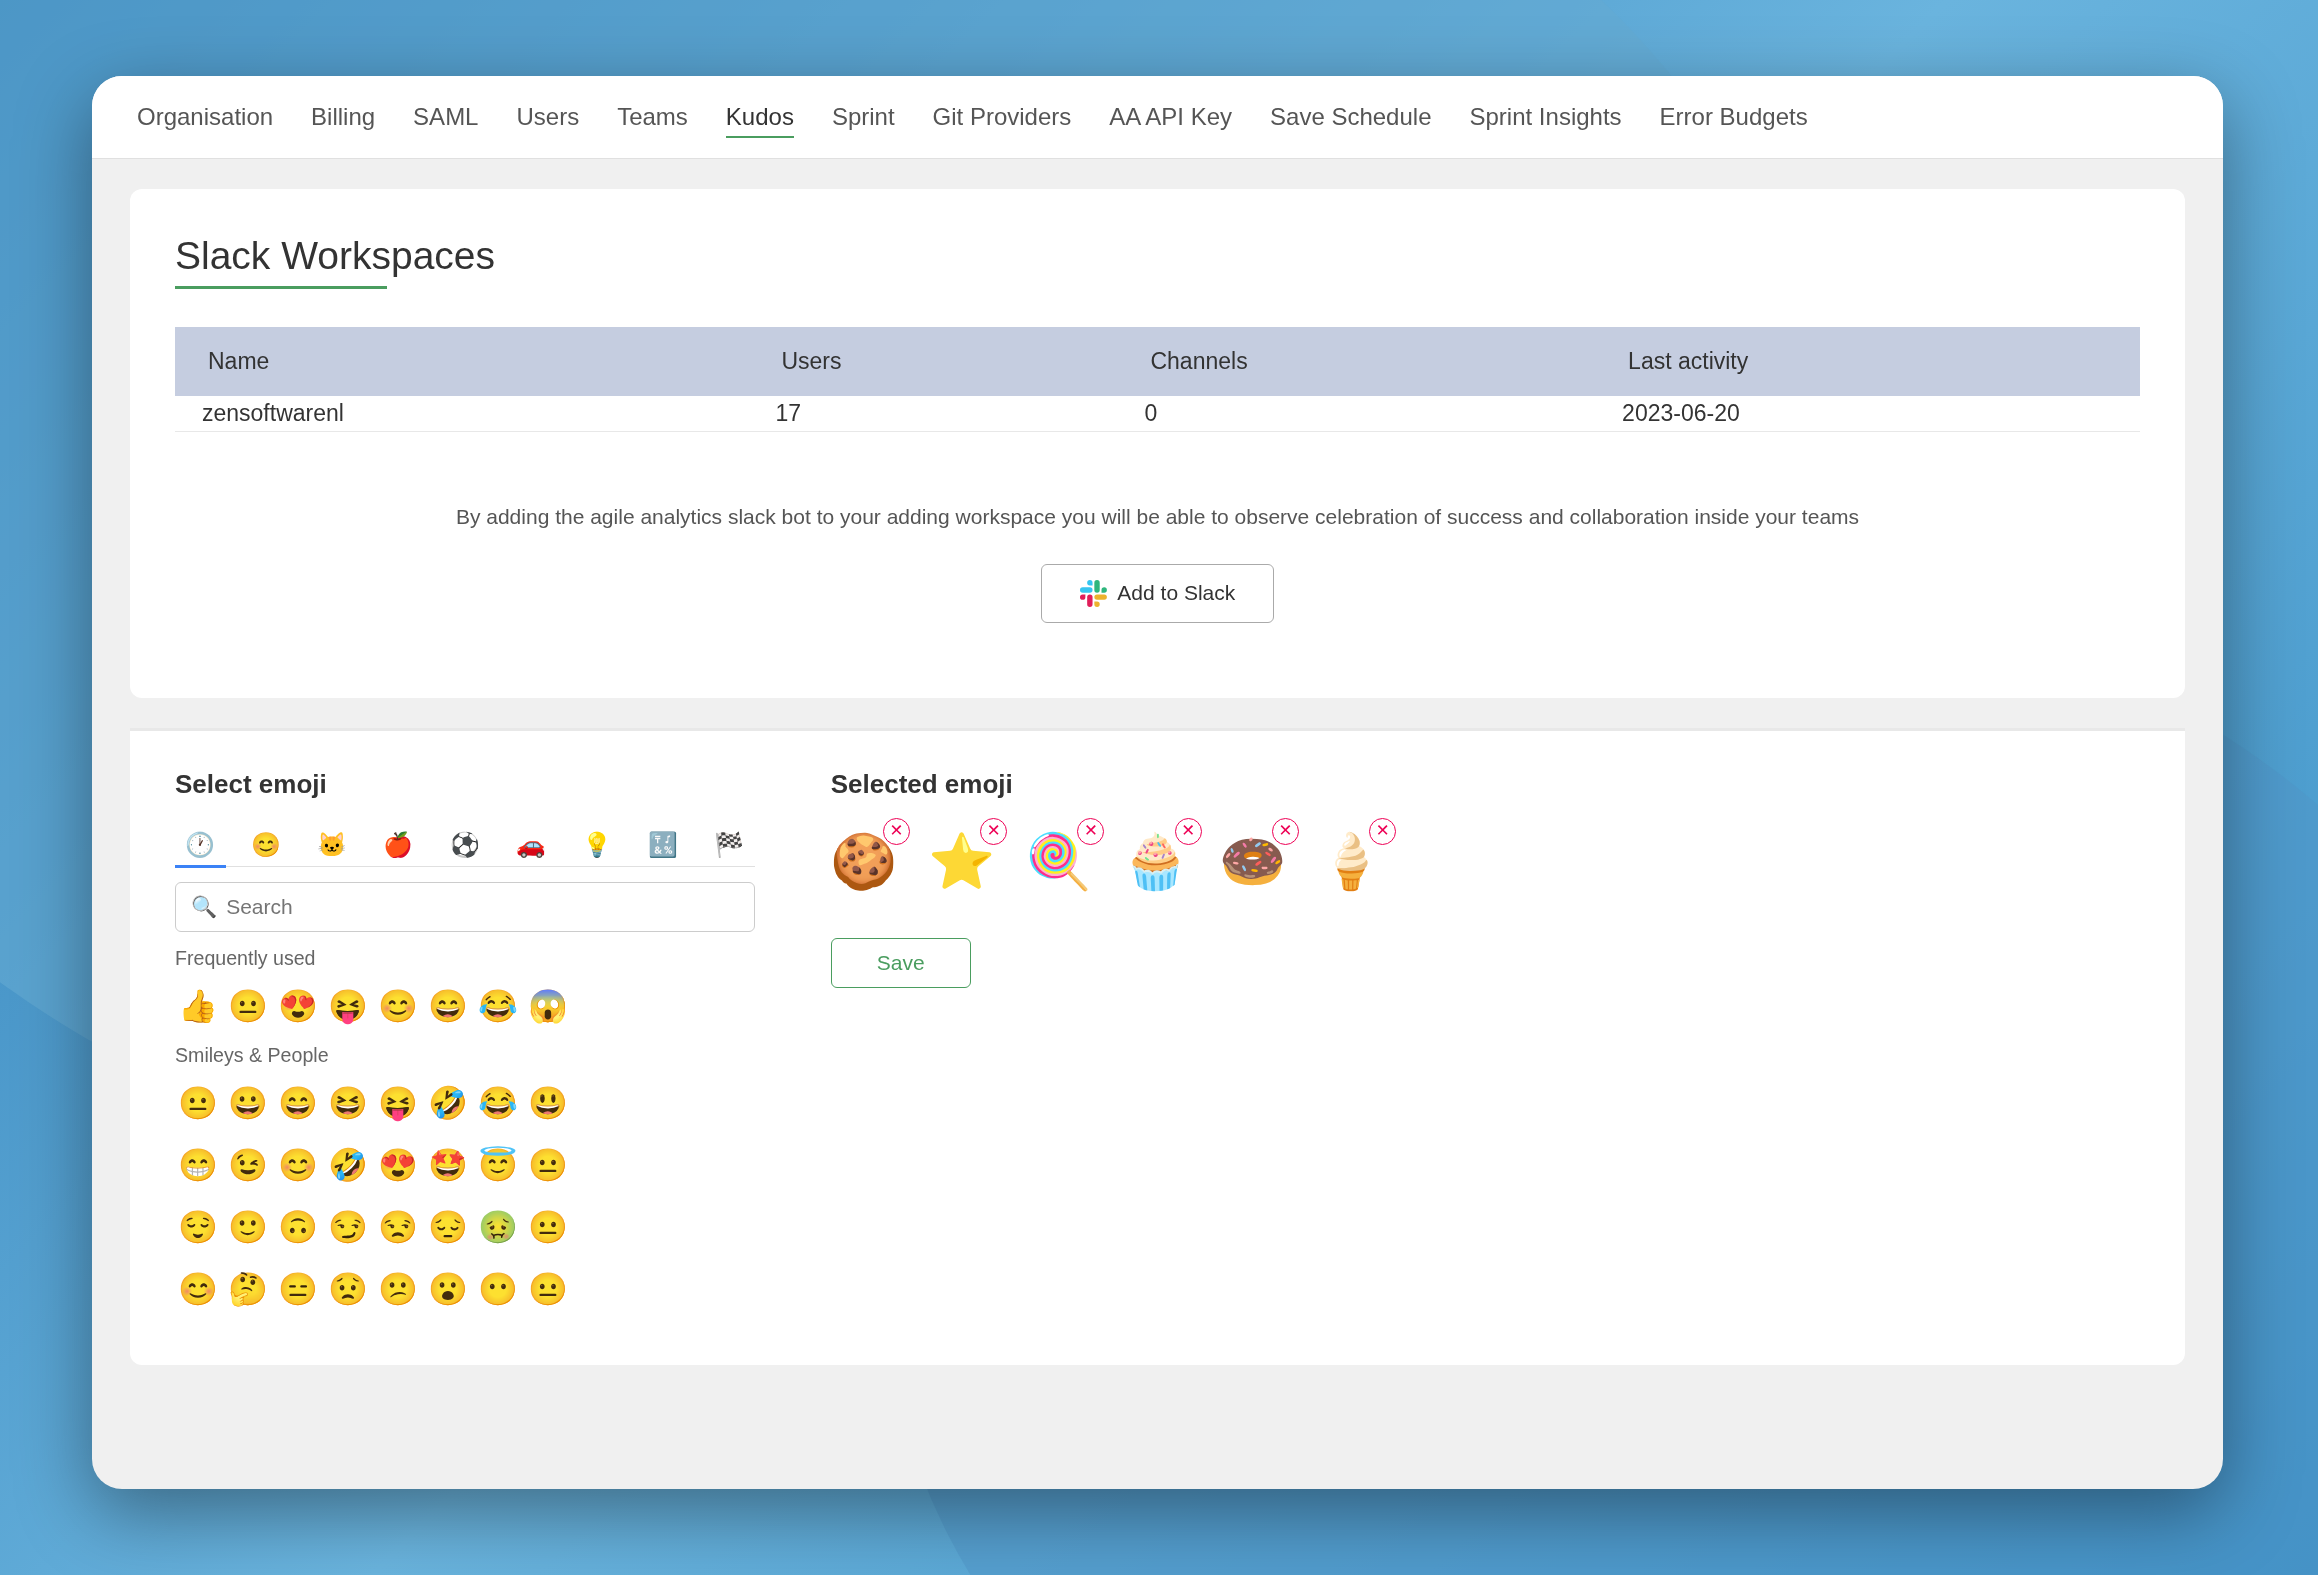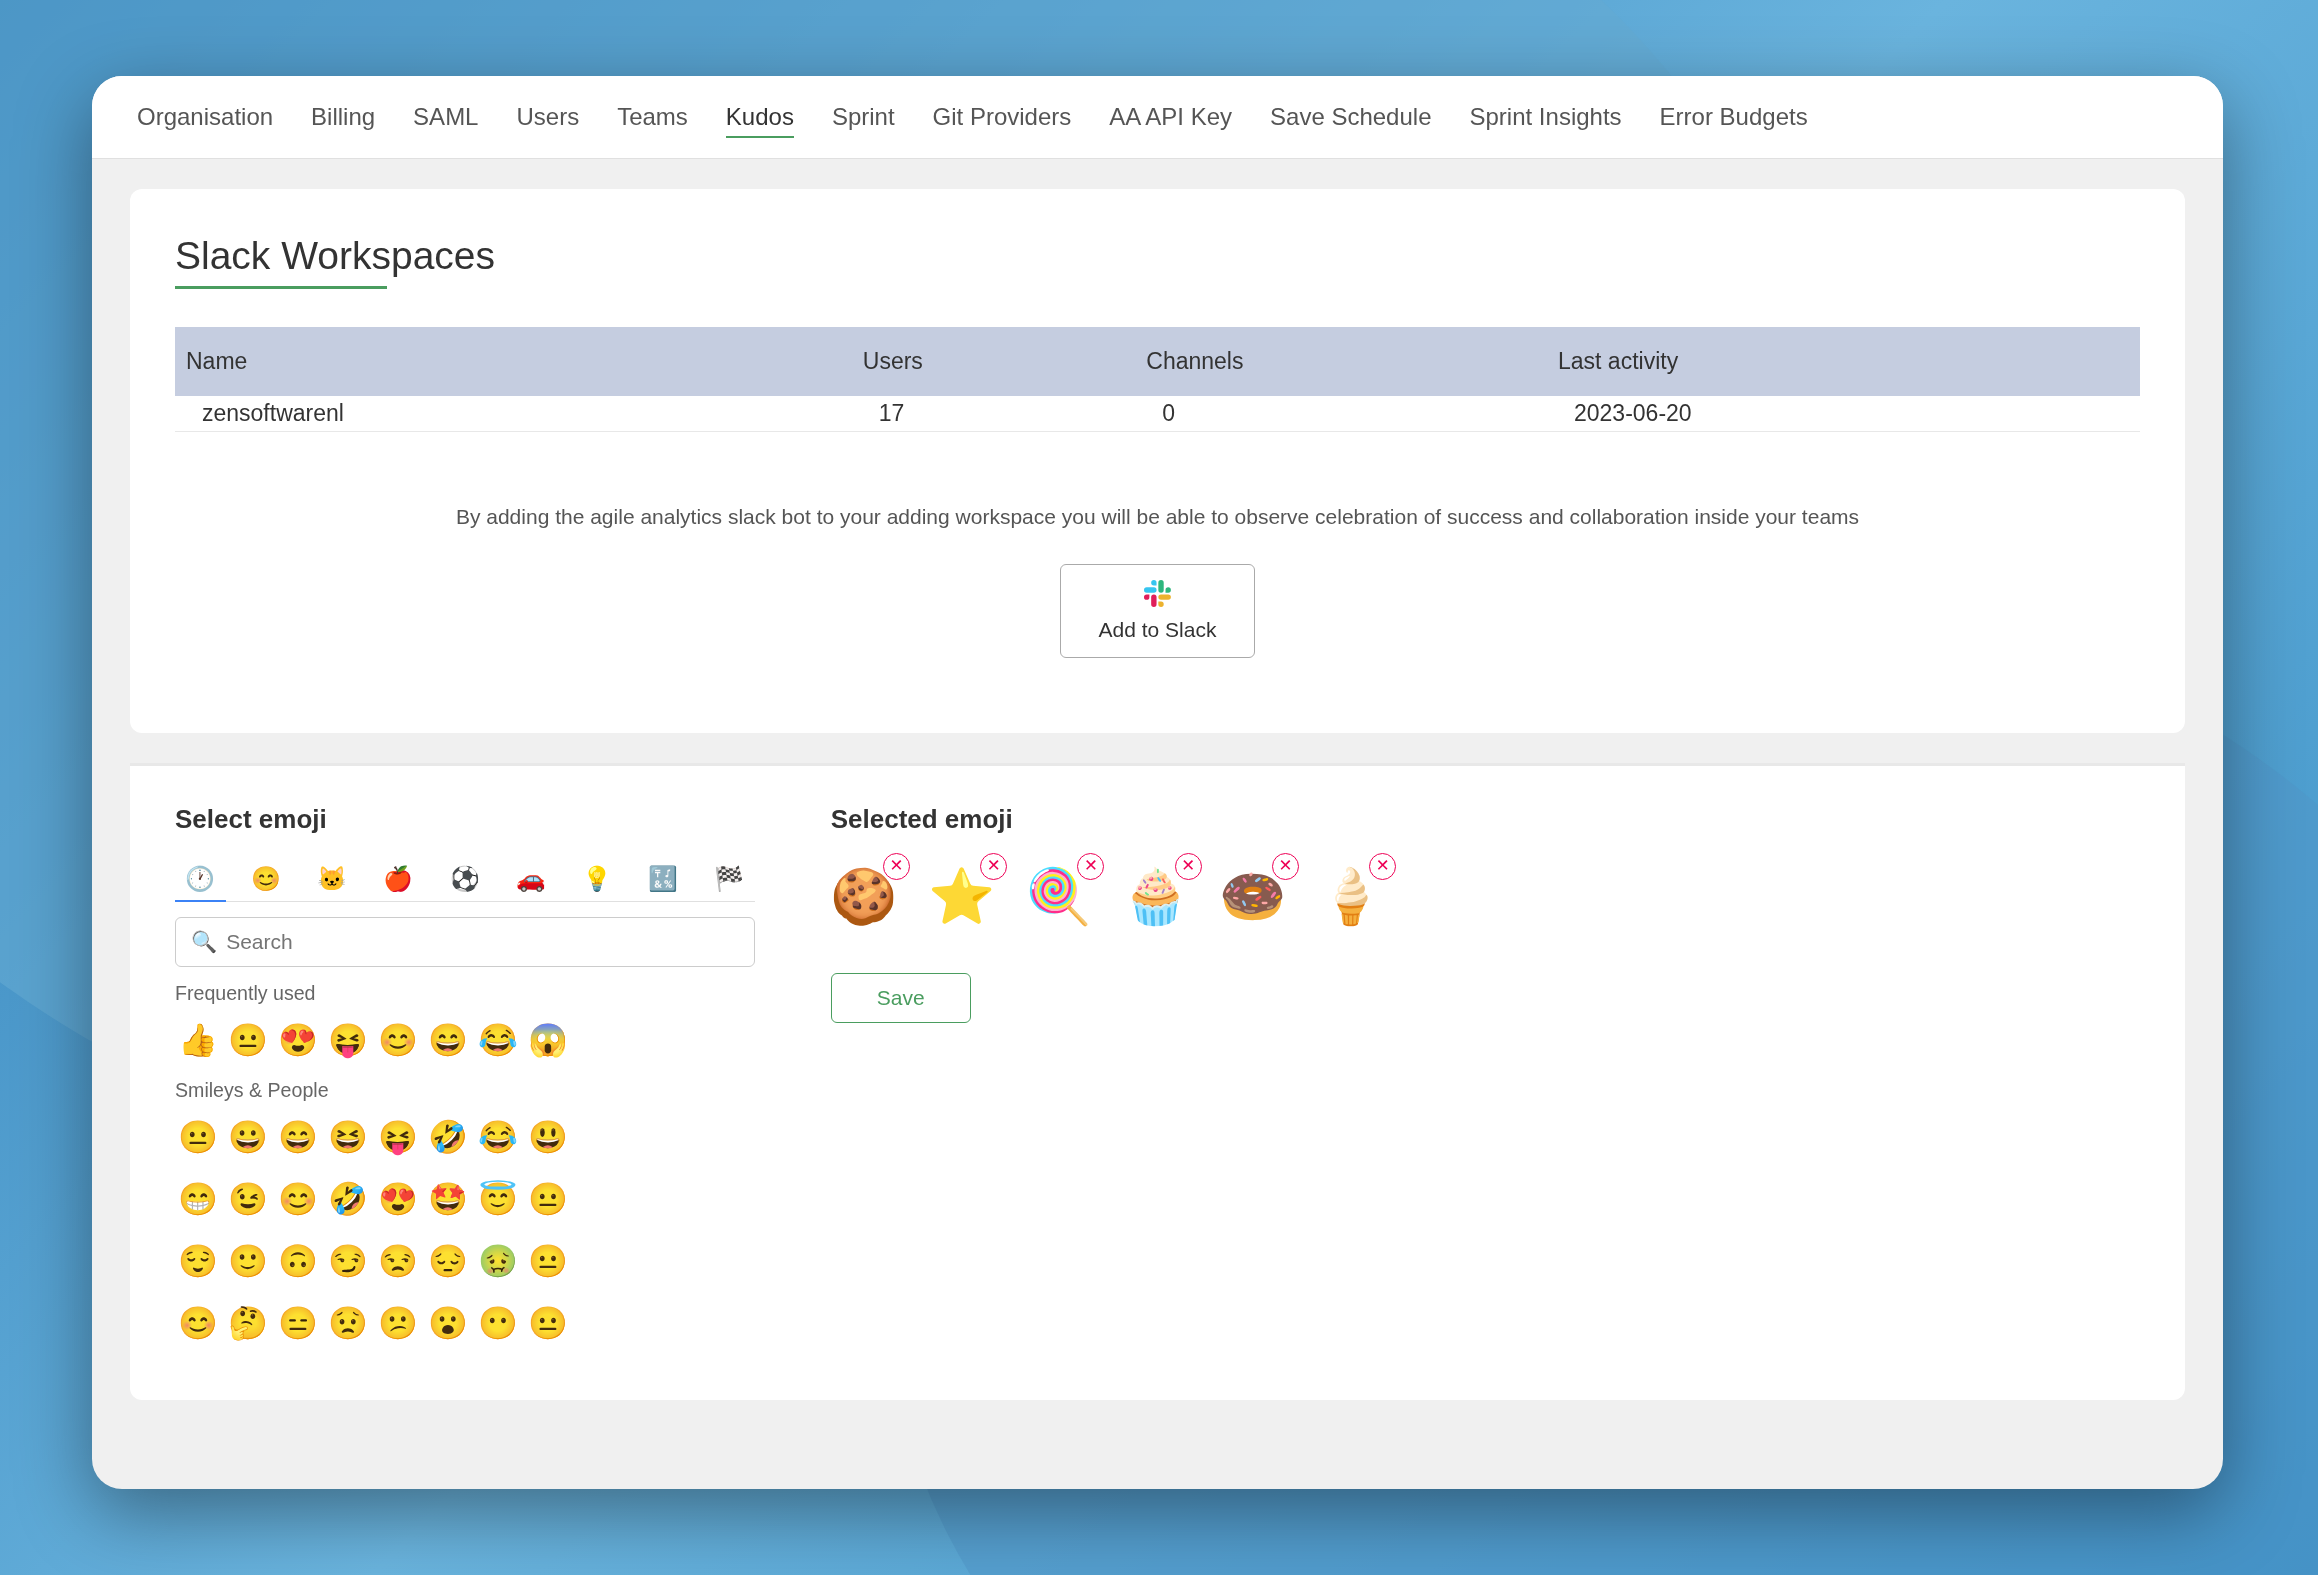--- a/index.html
+++ b/index.html
@@ -80,21 +80,21 @@
       width: 100%;
       border-collapse: collapse;
       margin-bottom: 38px;
     }
 
     .workspace-table thead tr {
       background: #c5cde0;
     }
 
     .workspace-table th {
-      padding: 21px 11px;
+      padding: 21px 33px;
       text-align: left;
       font-size: 23px;
       font-weight: 500;
       color: #333;
     }
 
     .workspace-table td {
       padding: 4px 27px;
       font-size: 23px;
       color: #333;
@@ -122,21 +122,20 @@
       display: inline-flex;
       align-items: center;
       gap: 10.6px;
       border: 0.8px solid #aaa;
       border-radius: 6px;
       padding: 15px 38px;
       font-size: 21px;
       color: #333;
       background: #fff;
       cursor: pointer;
-      flex-direction: column;
     }
 
     .slack-logo {
       width: 27px;
       height: 27px;
     }
 
     
     .section-separator {
       height: 3px;

